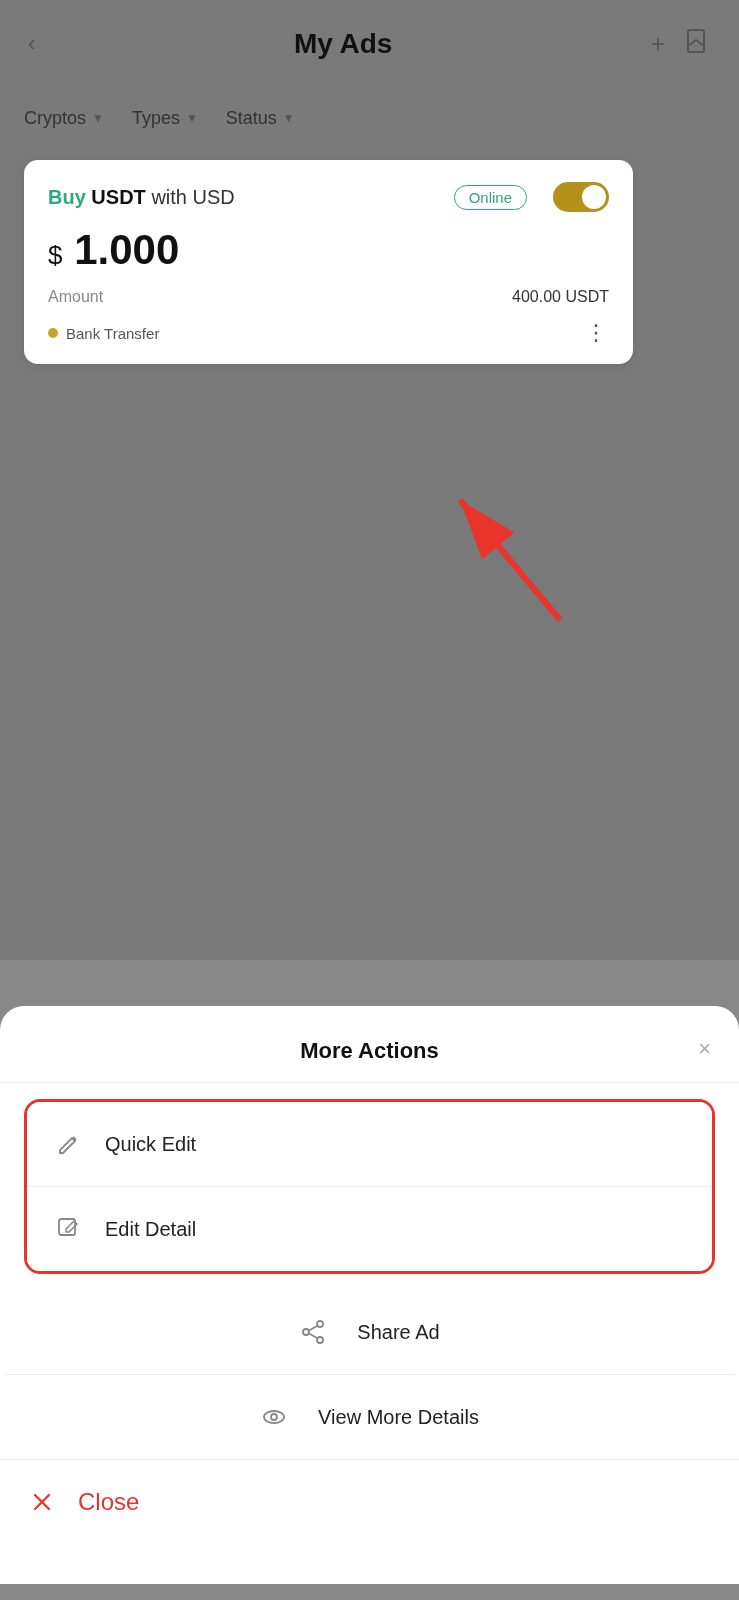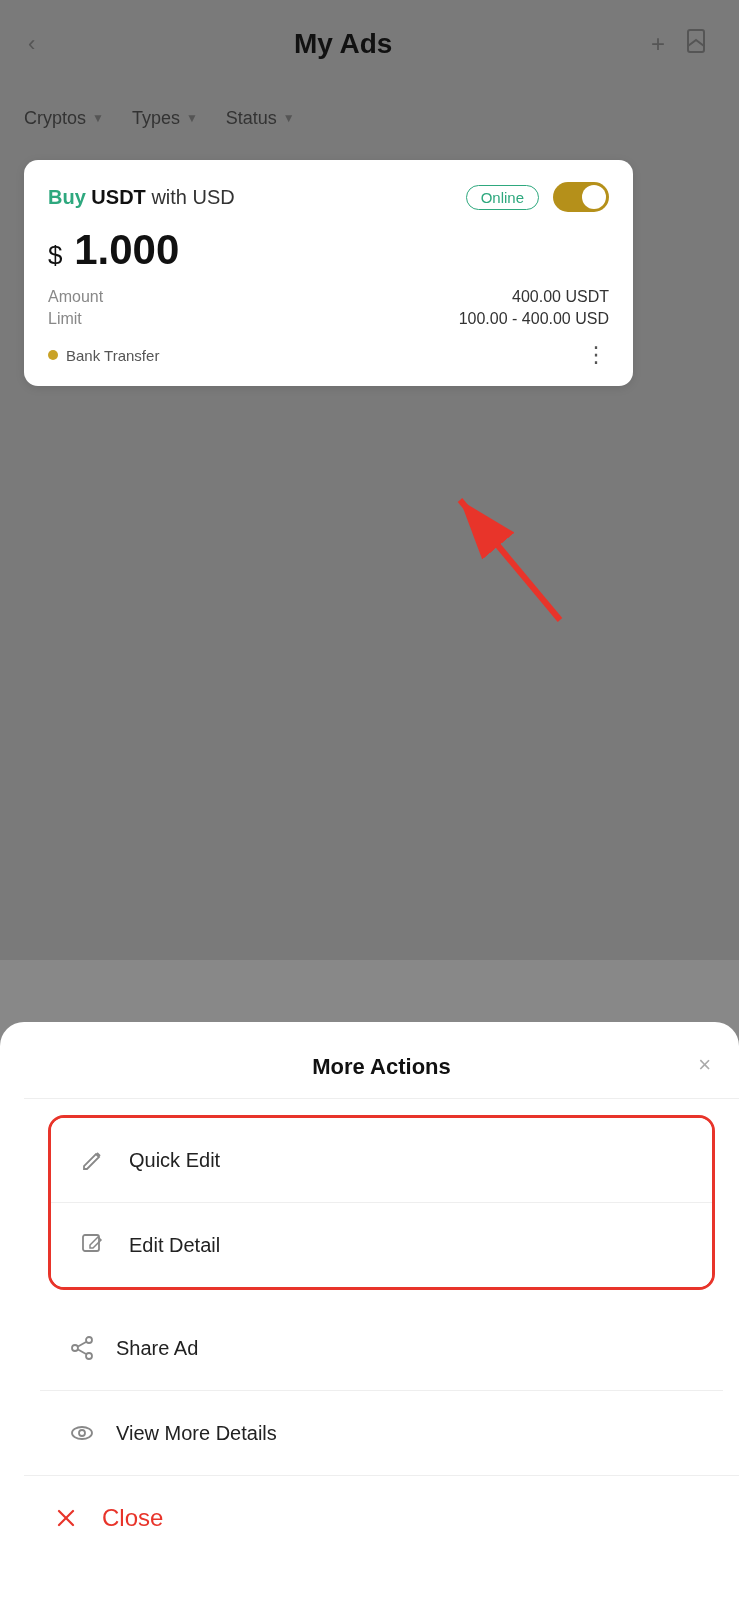--- a/index.html
+++ b/index.html
@@ -108,21 +108,21 @@
       color: #2ea87e;
       font-weight: 600;
     }
     .ad-title .coin {
       font-weight: 700;
       color: #111;
     }
     .ad-right {
       display: flex;
       align-items: center;
-      gap: 14px;
+      gap: 26px;
     }
     .online-badge {
       border: 1.5px solid #2ea87e;
       color: #2ea87e;
       font-size: 15px;
       padding: 3px 14px;
       border-radius: 16px;
     }
     .toggle-switch {
       width: 56px;
@@ -200,27 +200,26 @@
       position: absolute;
       top: 440px;
       left: 380px;
       z-index: 3;
       pointer-events: none;
     }
 
     
     .bottom-sheet {
       position: absolute;
-      bottom: 0; left: 0;
+      bottom: 16px; left: 0;
       width: 739px;
       background: #fff;
       border-radius: 24px 24px 0 0;
       z-index: 10;
       padding-bottom: 40px;
-      padding-left: 24px;
     }
     .sheet-header {
       display: flex;
       align-items: center;
       justify-content: center;
       position: relative;
       padding: 32px 28px 18px 28px;
       border-bottom: 1px solid #eee;
     }
     .sheet-title {
@@ -269,26 +268,27 @@
     .action-label {
       font-size: 20px;
       color: #222;
       font-weight: 400;
     }
 
     
     .action-item-plain {
       display: flex;
       align-items: center;
-      gap: 20px;
+      gap: 30px;
       padding: 28px 28px;
       cursor: pointer;
       background: #fff;
       border-bottom: 1px solid #eee;
-      margin: 0 16px;
+      margin: 0 4px;
+      justify-content: center;
     }
     .action-item-plain:last-of-type {
       border-bottom: none;
     }
 
     .close-item {
       display: flex;
       align-items: center;
       gap: 22px;
       padding: 28px 28px;
@@ -364,24 +364,20 @@
   <div class="ad-price">
     <span class="dollar">$</span>
     <span>1.000</span>
   </div>
 
   <div class="ad-details">
     <div class="ad-detail-row">
       <span>Amount</span>
       <span class="val">400.00 USDT</span>
     </div>
-    <div class="ad-detail-row">
-      <span>Limit</span>
-      <span class="val">100.00 - 400.00 USD</span>
-    </div>
   </div>
 
   <div class="ad-footer">
     <div class="payment-badge">
       <div class="payment-dot"></div>
       <span>Bank Transfer</span>
     </div>
     <div class="more-btn">⋮</div>
   </div>
 </div>

